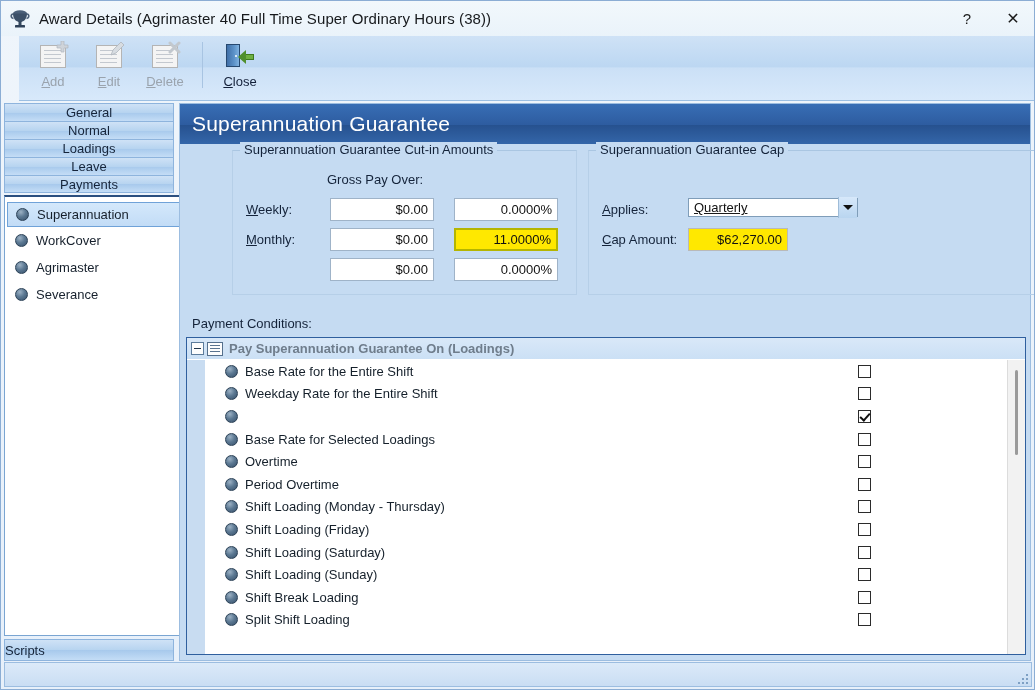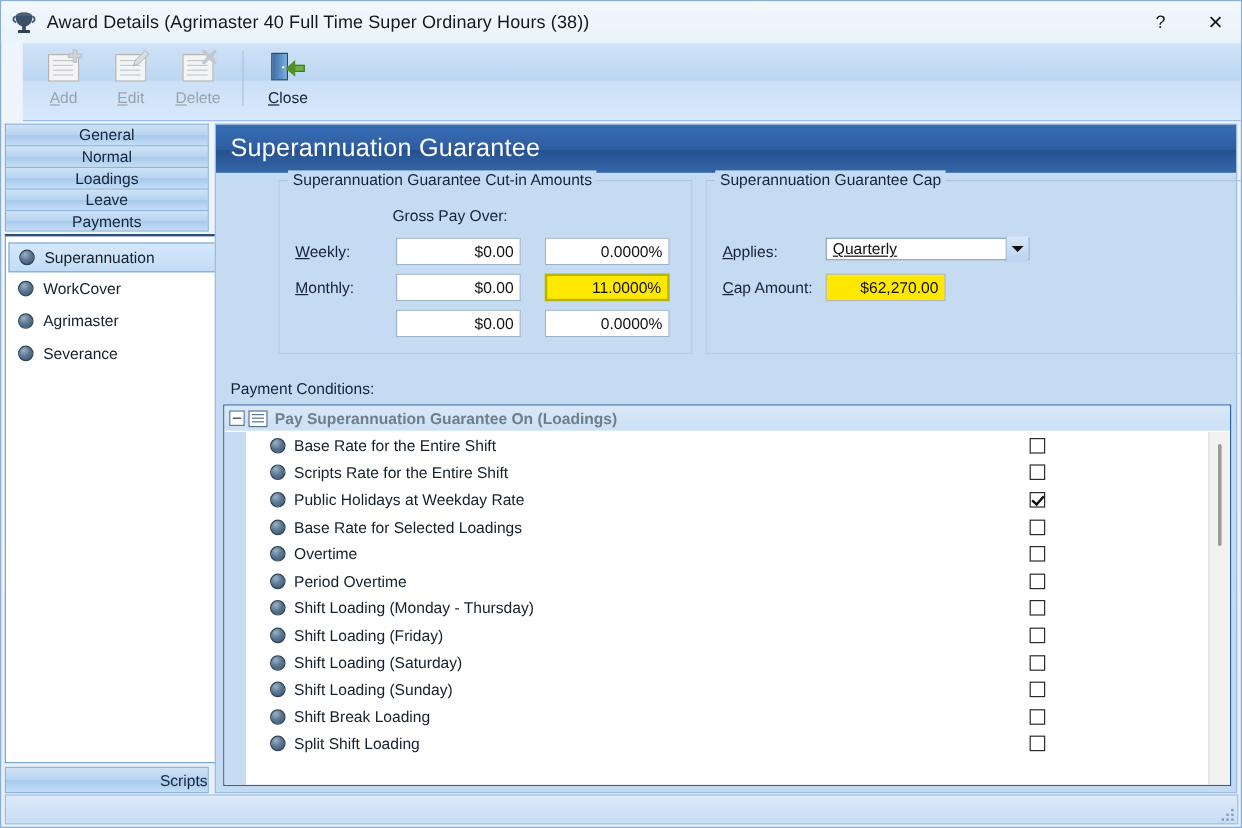--- a/index.html
+++ b/index.html
@@ -210,21 +210,21 @@
     background: radial-gradient(circle at 35% 28%, #8fa6bb 0%, #5d7governing 1%, #47637f 55%, #2f475f 100%);
     background: radial-gradient(circle at 35% 28%, #9cb1c4 0%, #5c7993 45%, #37506a 100%);
     border: 1px solid #2c4257;
     box-sizing: border-box;
   }
   .scripts-btn {
     position: absolute;
     left: 0; bottom: 0;
     width: 170px; height: 22px;
     line-height: 21px;
-    text-align: right;
+    text-align: left;
     font-size: 13px;
     color: #15243a;
     background: linear-gradient(to bottom, #cfe2f6 0%, #b7d4f0 50%, #a7c9ec 51%, #c4ddf6 100%);
     border: 1px solid #8eb4dd;
     box-sizing: border-box;
     cursor: default;
   }
 
   
   .main-panel {
@@ -646,26 +646,25 @@
         <div class="tree-body">
           <div class="tree-gutter"></div>
           <div class="tree-rows" id="tree-rows">
               <div class="tree-row">
                 <span class="sphere"></span>
                 <span>Base Rate for the Entire Shift</span>
                 <span class="chk"></span>
               </div>
               <div class="tree-row">
                 <span class="sphere"></span>
-                <span>Scripts Rate for the Entire Shift</span>
-                <span class="chk"></span>
-              </div>
-              <div class="tree-row">
-                <span class="sphere"></span>
-                <span>Public Holidays at Weekday Rate</span>
+                <span>Weekday Rate for the Entire Shift</span>
+                <span class="chk"></span>
+              </div>
+              <div class="tree-row">
+                <span class="sphere"></span>
                 <span class="chk checked"></span>
               </div>
               <div class="tree-row">
                 <span class="sphere"></span>
                 <span>Base Rate for Selected Loadings</span>
                 <span class="chk"></span>
               </div>
               <div class="tree-row">
                 <span class="sphere"></span>
                 <span>Overtime</span>

